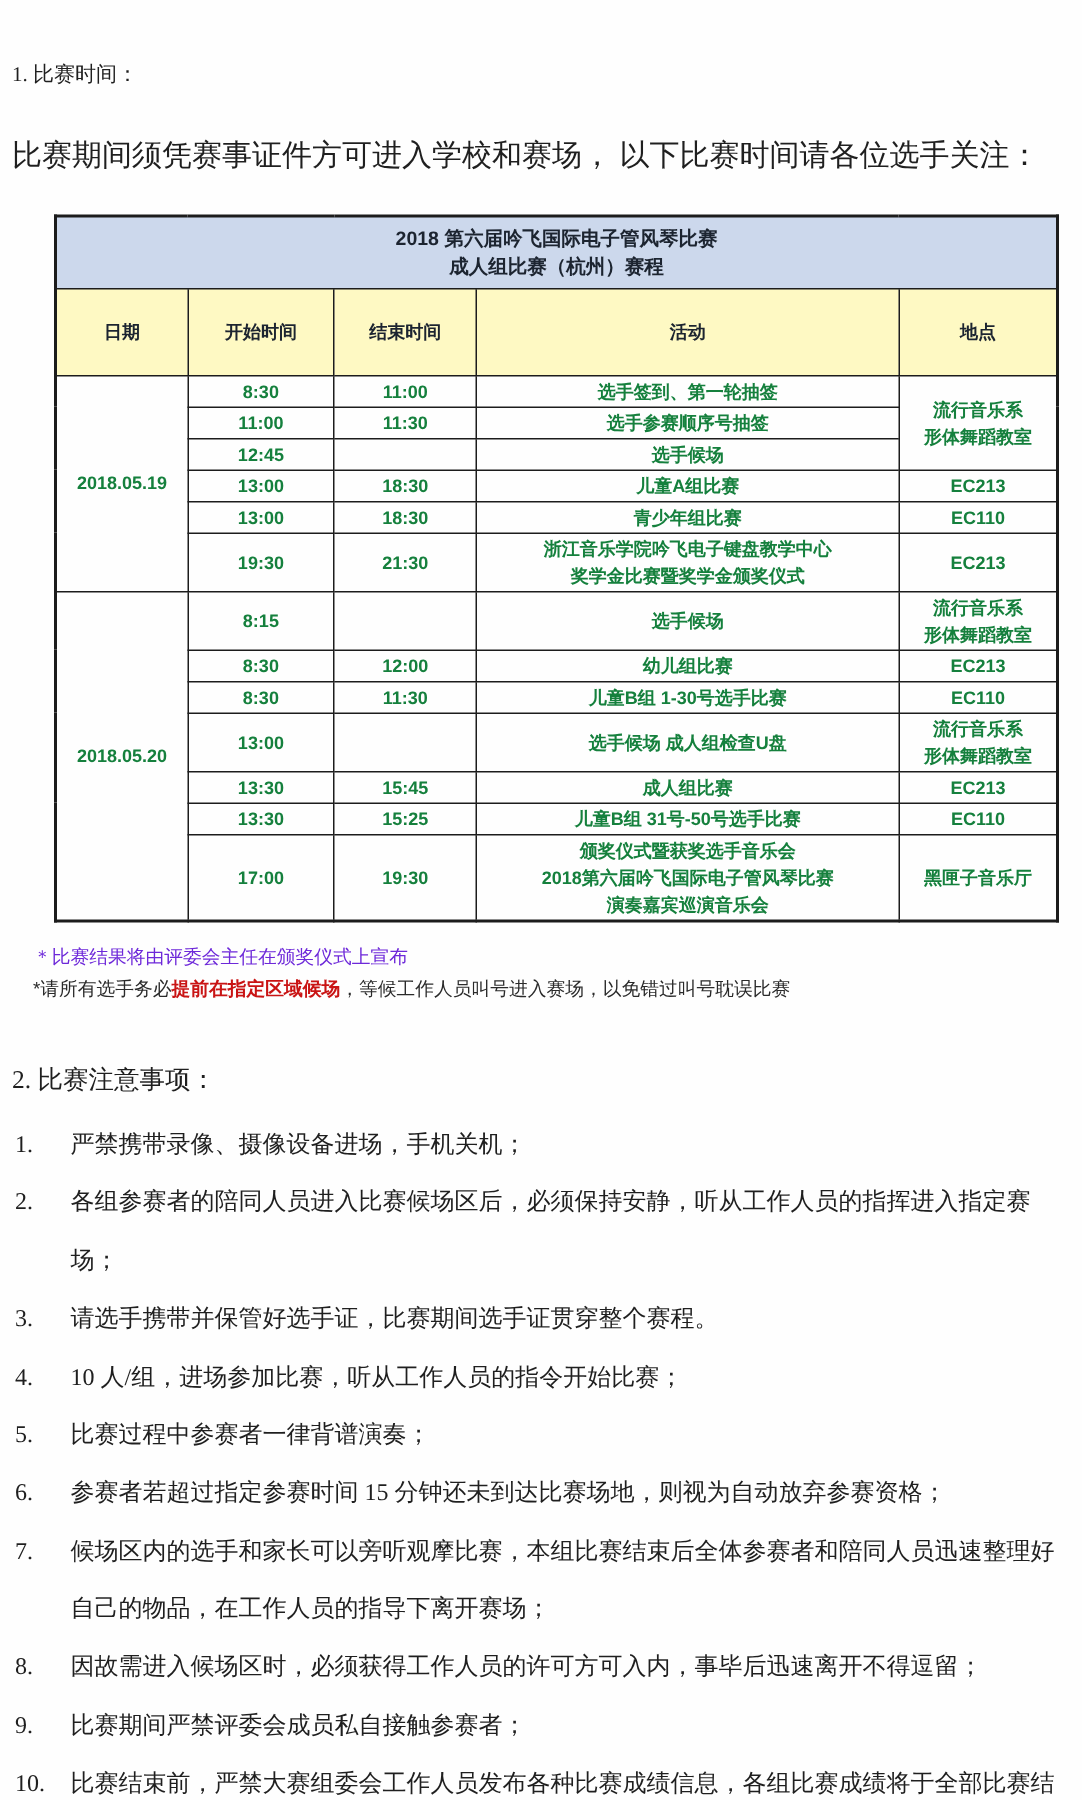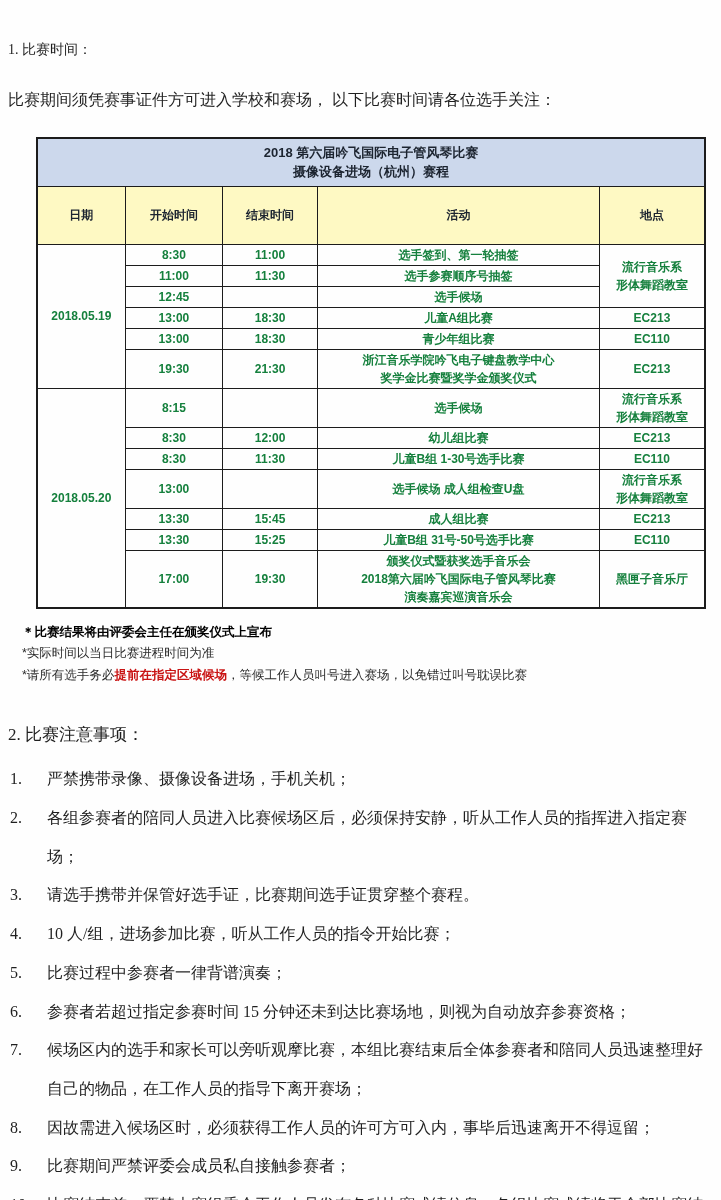--- a/index.html
+++ b/index.html
@@ -14,21 +14,21 @@
 
   .section-heading {
     font-size: 17px; font-weight: normal;
     margin: 4px 0 0 0; letter-spacing: 1px;
   }
   .sub-heading {
     font-size: 14px; font-weight: normal;
     margin: 31px 0 0 0;
   }
   .intro {
-    font-size: 16px; margin: 31px 0 0 0;
+    font-size: 20px; margin: 31px 0 0 0;
   }
 
   
   .table-wrap { margin: 26px 0 0 28px; width: 670px; }
   table.schedule {
     width: 670px; border-collapse: collapse;
     font-family: "Liberation Sans", "DejaVu Sans", sans-serif;
     table-layout: fixed;
   }
   table.schedule th, table.schedule td {
@@ -54,21 +54,21 @@
   td.cell-date { font-weight: 700; }
   td.cell-loc  { color: #33404f; }
   table.schedule td.cell-act { padding-left: 6px; padding-right: 6px; }
 
   
   .footnotes {
     margin: 13px 0 0 14px;
     font-family: "Liberation Sans", "DejaVu Sans", sans-serif;
     font-size: 12.5px; line-height: 1.72; color: #2a2a2a;
   }
-  .note-red { color: #000000; font-weight: bold; }
+  .note-red { color: #6d28d9; font-weight: normal; }
   .red-inline { color: #c91414; font-weight: bold; }
 
   
   .sub-heading-2 { font-size: 17px; font-weight: normal; margin: 37px 0 0 0; }
   ol.rules { list-style: none; margin: 14px 0 0 0; padding: 0 6px 0 2px; }
   ol.rules li { display: flex; font-size: 16px; line-height: 2.42; }
   .rule-num { flex: 0 0 37px; }
   .rule-text { flex: 1; }
 </style>
 </head>
@@ -87,21 +87,21 @@
         <col style="width:13.2%">
         <col style="width:14.6%">
         <col style="width:14.2%">
         <col style="width:42.2%">
         <col style="width:15.8%">
       </colgroup>
       <thead>
         <tr>
           <th class="table-title-cell" colspan="5">
             <div>2018 第六届吟飞国际电子管风琴比赛</div>
-            <div>摄像设备进场（杭州）赛程</div>
+            <div>成人组比赛（杭州）赛程</div>
           </th>
         </tr>
         <tr>
           <th class="col-header">日期</th>
           <th class="col-header">开始时间</th>
           <th class="col-header">结束时间</th>
           <th class="col-header">活动</th>
           <th class="col-header">地点</th>
         </tr>
       </thead>
@@ -189,21 +189,20 @@
 2018第六届吟飞国际电子管风琴比赛
 演奏嘉宾巡演音乐会</td>
             <td class="cell-loc">黑匣子音乐厅</td>
           </tr>
         </tbody>
     </table>
   </div>
 
   <div class="footnotes">
     <div class="note-red">＊比赛结果将由评委会主任在颁奖仪式上宣布</div>
-    <div>*实际时间以当日比赛进程时间为准</div>
     <div>
       <span>*请所有选手务必</span><span class="red-inline">提前在指定区域候场</span><span>，等候工作人员叫号进入赛场，以免错过叫号耽误比赛</span>
     </div>
   </div>
 
   <div class="sub-heading-2">2. 比赛注意事项：</div>
 
   <ol class="rules">
       <li>
         <span class="rule-num">1.</span>

